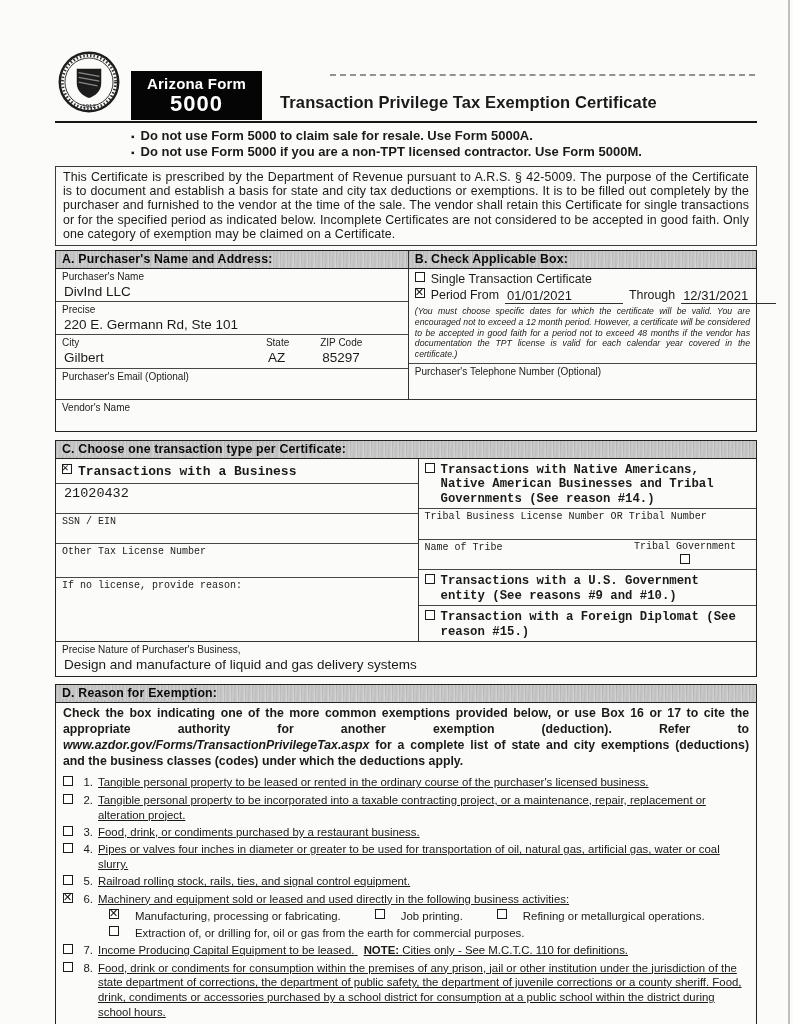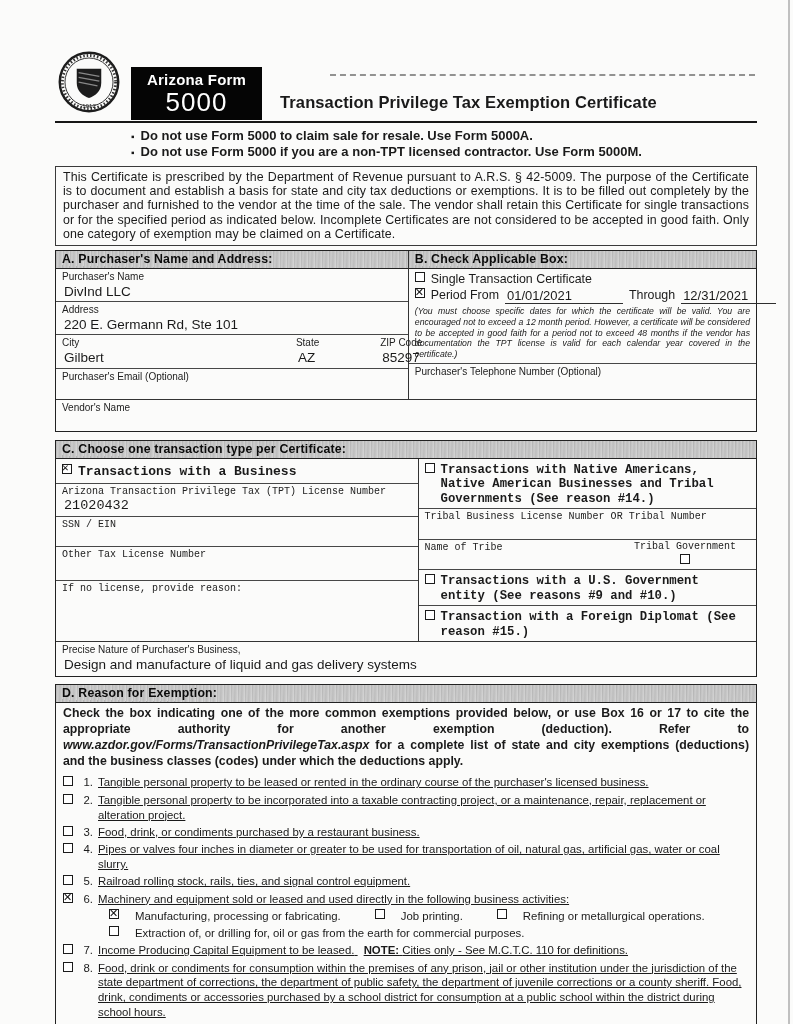--- a/index.html
+++ b/index.html
@@ -7,21 +7,21 @@
   .page { position:relative; width:793px; height:1024px; background:#fbfbfa; color:#1a1a1a; margin:0 auto; overflow:hidden; }
   .scan-edge { position:absolute; right:3px; top:0; bottom:0; width:2px; background:#9a9a9a; opacity:.6; }
   .dash-artifact { position:absolute; top:74px; left:330px; width:425px; border-top:2px dashed #666; opacity:.7; }
   .doc { position:absolute; left:55px; top:50px; width:702px; }
 
   
   .header { display:flex; align-items:flex-end; border-bottom:2.4px solid #161616; padding-bottom:1px; height:73px; }
   .seal { width:68px; height:66px; flex:none; margin-right:8px; align-self:flex-start; }
   .form-box { background:#050505; color:#fff; text-align:center; padding:4px 16px 5px; flex:none; margin-bottom:0; }
   .form-box .fl { font-size:15px; font-weight:bold; letter-spacing:.2px; }
-  .form-box .fn { font-size:26px; font-weight:normal; letter-spacing:1px; line-height:1; margin-top:1px; }
+  .form-box .fn { font-size:22px; font-weight:bold; letter-spacing:1px; line-height:1; margin-top:1px; }
   .page-title { font-size:16.5px; font-weight:bold; margin:0 0 8px 18px; letter-spacing:.1px; }
 
   
   .bullets { margin:5px 0 5px 76px; }
   .bullet-line { font-size:13px; font-weight:bold; line-height:1.25; display:flex; align-items:baseline; }
   .bullet-glyph { font-size:10px; margin-right:6px; }
   .intro-box { border:1.6px solid #3a3a3a; padding:3px 7px 4px; font-size:12.4px; line-height:1.16; text-align:justify; letter-spacing:.1px; }
 
   
   .sec-bar { font-weight:bold; font-size:12.3px; padding:1px 6px 2px; color:#0b0b0b;
@@ -32,21 +32,21 @@
   .frow { border-bottom:1px solid #474747; padding:1px 6px 1px; }
   .cb { display:inline-block; width:10px; height:10px; border:1.4px solid #1b1b1b; background:#fff;
         position:relative; flex:none; vertical-align:-1px; }
   .cb.checked::before { content:"✕"; position:absolute; left:-1px; top:-2px; font-size:11px; line-height:11px; color:#111; }
   .cbline { display:flex; align-items:flex-start; gap:6px; }
 
   
   .sec-ab { display:grid; grid-template-columns:50.4% 49.6%; border:1.7px solid #222; margin-top:4px; }
   .col-a, .col-b { display:flex; flex-direction:column;justify-content:flex-end; }
   .col-a { border-right:1.2px solid #333; }
-  .row-name { min-height:28px; } .row-addr { min-height:30px; } .row-csz { min-height:32px;gap:30px; }
+  .row-name { min-height:28px; } .row-addr { min-height:30px; } .row-csz { min-height:32px; }
   .row-email { min-height:30px; border-bottom:none; flex:1; }
   .csz-grid { display:grid; grid-template-columns:60% 16% 24%; }
   .vendor-row { grid-column:1 / -1; border-top:1.2px solid #333; min-height:32px; padding:1px 6px; }
   .b-single { min-height:15px; padding:3px 6px 0; font-size:12.4px; border-bottom:none; }
   .b-period { padding:2px 6px 1px; font-size:12.4px; border-bottom:none; white-space:nowrap; }
   .uline { display:inline-block; border-bottom:1.2px solid #2e2e2e; min-width:118px; font-size:13px; padding:0 3px 0 2px; }
   .uline.short { min-width:95px; }
   .b-note { font-size:8.7px; font-style:italic; line-height:1.22; padding:1px 6px 3px; color:#222;
             border-bottom:1px solid #474747; text-align:justify; }
   .b-phone { border-bottom:none; flex:1; min-height:30px; }
@@ -119,21 +119,21 @@
     <div class="intro-box">This Certificate is prescribed by the Department of Revenue pursuant to A.R.S. § 42-5009. The purpose of the Certificate is to document and establish a basis for state and city tax deductions or exemptions. It is to be filled out completely by the purchaser and furnished to the vendor at the time of the sale. The vendor shall retain this Certificate for single transactions or for the specified period as indicated below. Incomplete Certificates are not considered to be accepted in good faith. Only one category of exemption may be claimed on a Certificate.</div>
 
     <div class="sec-ab">
       <div class="col-a">
         <div class="sec-bar">A.  Purchaser's Name and Address:</div>
         <div class="frow row-name">
           <div class="flabel">Purchaser's Name</div>
           <div class="fvalue">DivInd LLC</div>
         </div>
         <div class="frow row-addr">
-          <div class="flabel">Address</div>
+          <div class="flabel">Precise</div>
           <div class="fvalue">220 E. Germann Rd, Ste 101</div>
         </div>
         <div class="frow row-csz csz-grid">
           <div>
             <div class="flabel">City</div>
             <div class="fvalue">Gilbert</div>
           </div>
           <div>
             <div class="flabel">State</div>
             <div class="fvalue">AZ</div>
@@ -177,21 +177,20 @@
 
     <div class="sec-c">
       <div class="sec-bar">C.  Choose one transaction type per Certificate:</div>
       <div class="c-grid">
         <div class="c-left">
           <div class="c-business cbline">
             <span class="cb checked"></span>
             <span>Transactions with a Business</span>
           </div>
           <div class="frow c-row">
-            <div class="flabel">Arizona Transaction Privilege Tax (TPT) License Number</div>
             <div class="fvalue">21020432</div>
           </div>
           <div class="frow c-row">
             <div class="flabel">SSN / EIN</div>
           </div>
           <div class="frow c-row" style="min-height:34px">
             <div class="flabel">Other Tax License Number</div>
             <div class="fvalue"></div>
           </div>
           <div class="frow c-row c-row-last">

